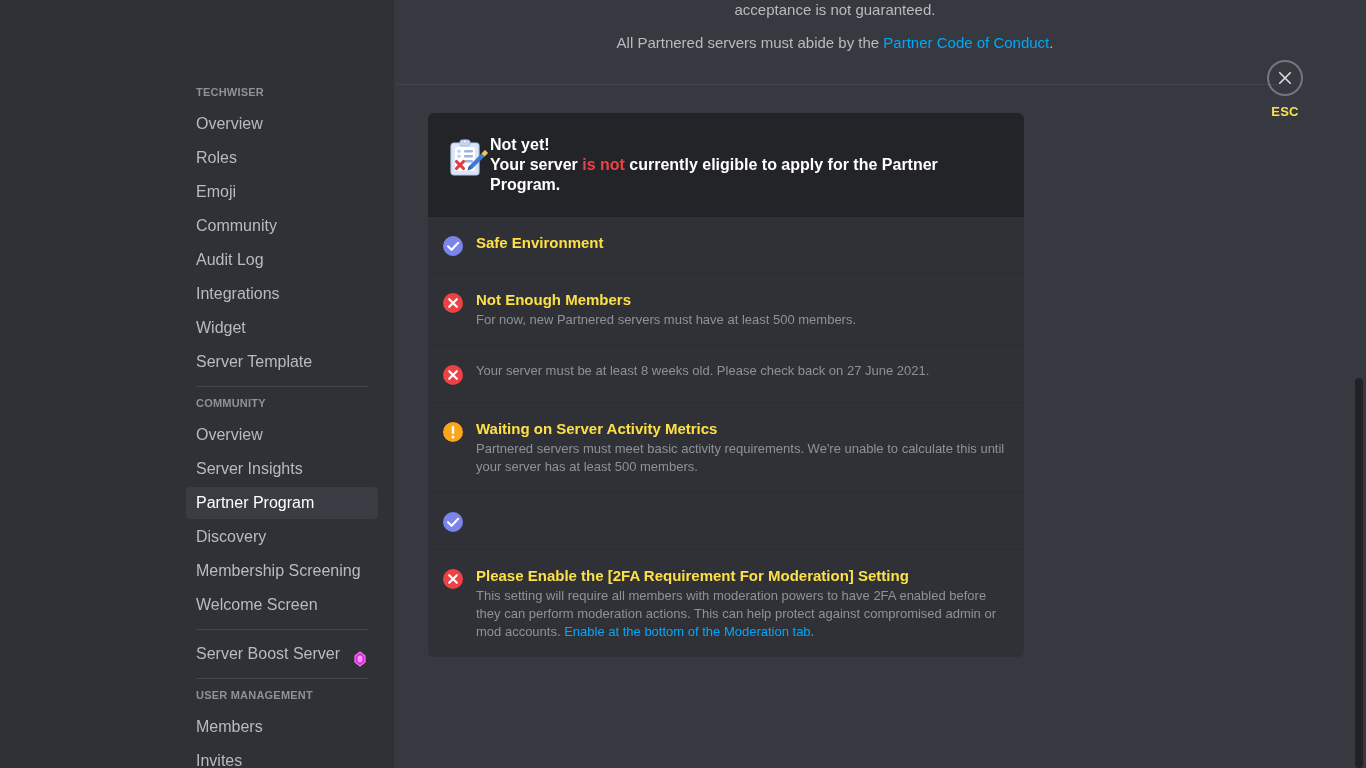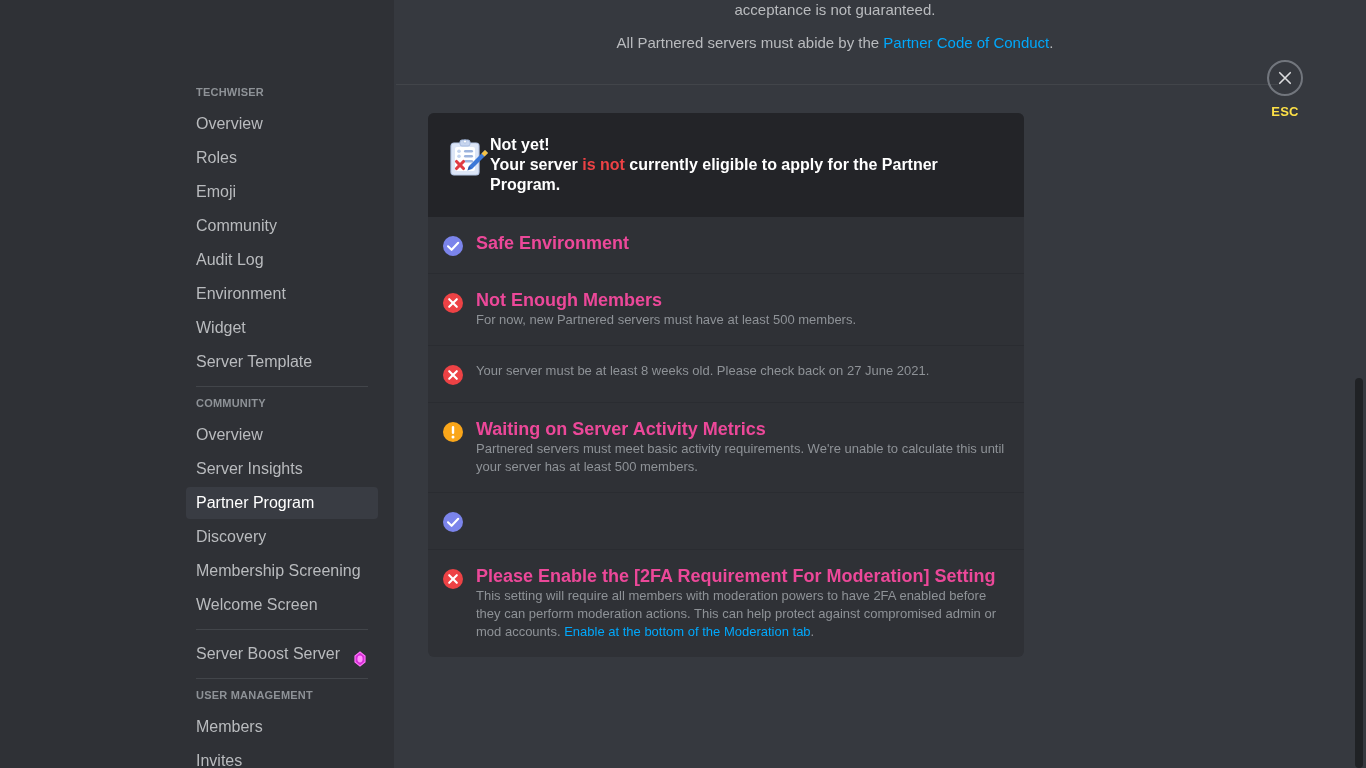--- a/index.html
+++ b/index.html
@@ -130,22 +130,22 @@
     display: flex;
     align-items: flex-start;
     gap: 12px;
     padding: 16px 18px 16px 14px;
     border-top: 1px solid #2a2c31;
   }
   .row:first-of-type { border-top: none; }
   .row-icon { flex: 0 0 22px; width: 22px; height: 22px; margin-top: 2px; }
   .row-body { flex: 1 1 auto; min-width: 0; }
   .row-title {
-    color: #ec4899;
-    font-size: 18px;
+    color: #fde047;
+    font-size: 15px;
     font-weight: bold;
     line-height: 20px;
     margin-bottom: 1px;
   }
   .row-desc {
     color: #8e9297;
     font-size: 13px;
     line-height: 18px;
   }
 
@@ -210,21 +210,21 @@
         <div class="nav-item">
           <span>Emoji</span>
         </div>
         <div class="nav-item">
           <span>Community</span>
         </div>
         <div class="nav-item">
           <span>Audit Log</span>
         </div>
         <div class="nav-item">
-          <span>Environment</span>
+          <span>Integrations</span>
         </div>
         <div class="nav-item">
           <span>Widget</span>
         </div>
         <div class="nav-item">
           <span>Server Template</span>
         </div>
         <div class="nav-sep"></div>
         <div class="nav-header">COMMUNITY</div>
         <div class="nav-item">

